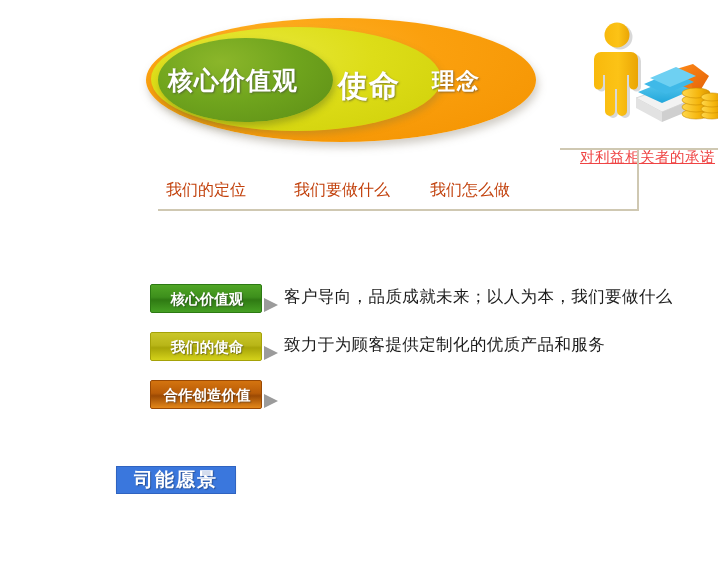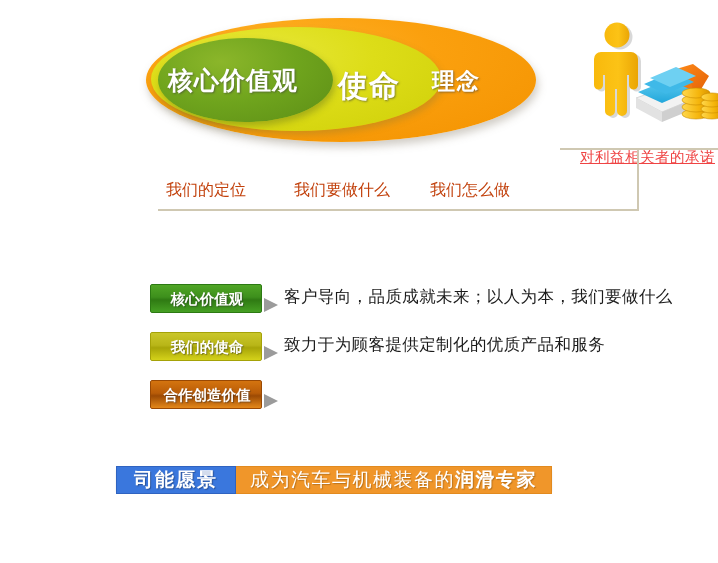--- a/index.html
+++ b/index.html
@@ -374,18 +374,15 @@
       </div>
       <div class="tag-arrow"></div>
     </div>
 
   </div>
 
   <div class="banner">
     <div class="banner-left">
       <span>司能愿景</span>
     </div>
-    <div class="banner-right">
-      <span><span>成为汽车与机械装备的</span><span class="emph">润滑专家</span></span>
-    </div>
   </div>
 
 </div>
 
 </body></html>

